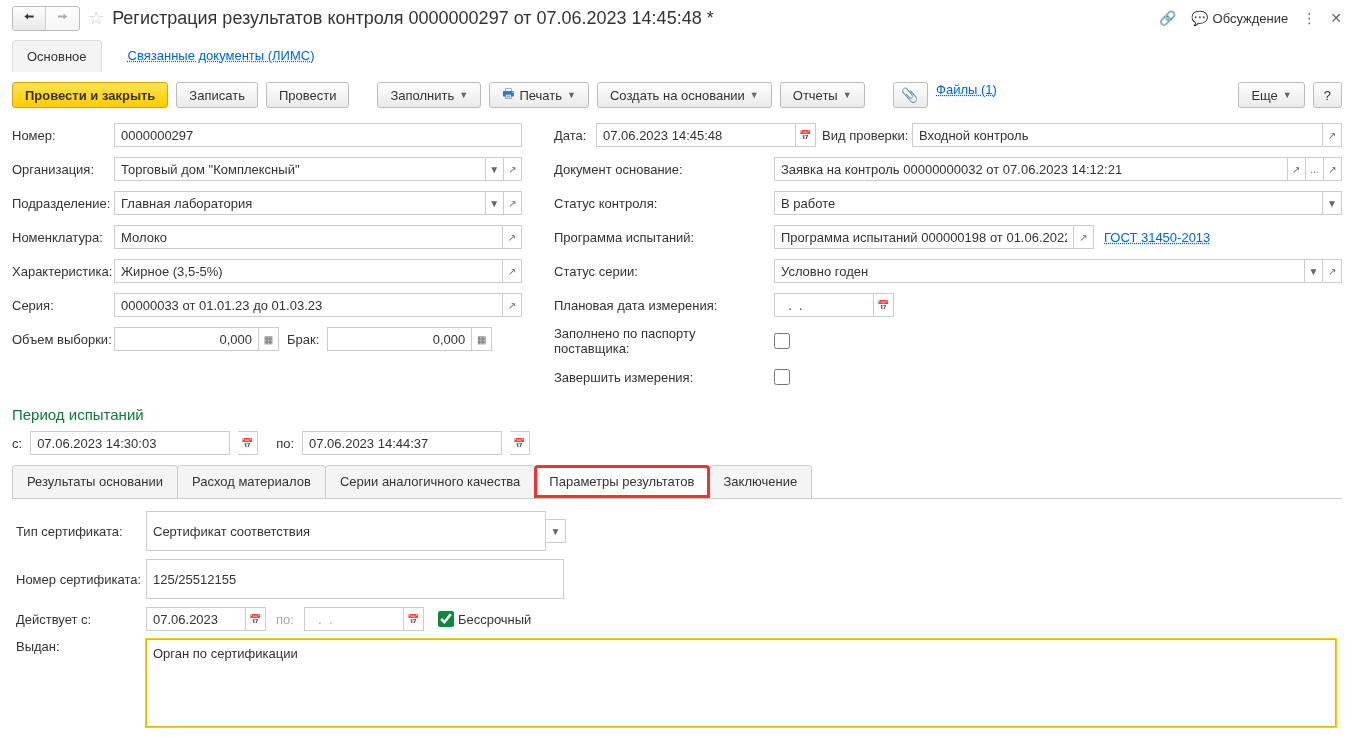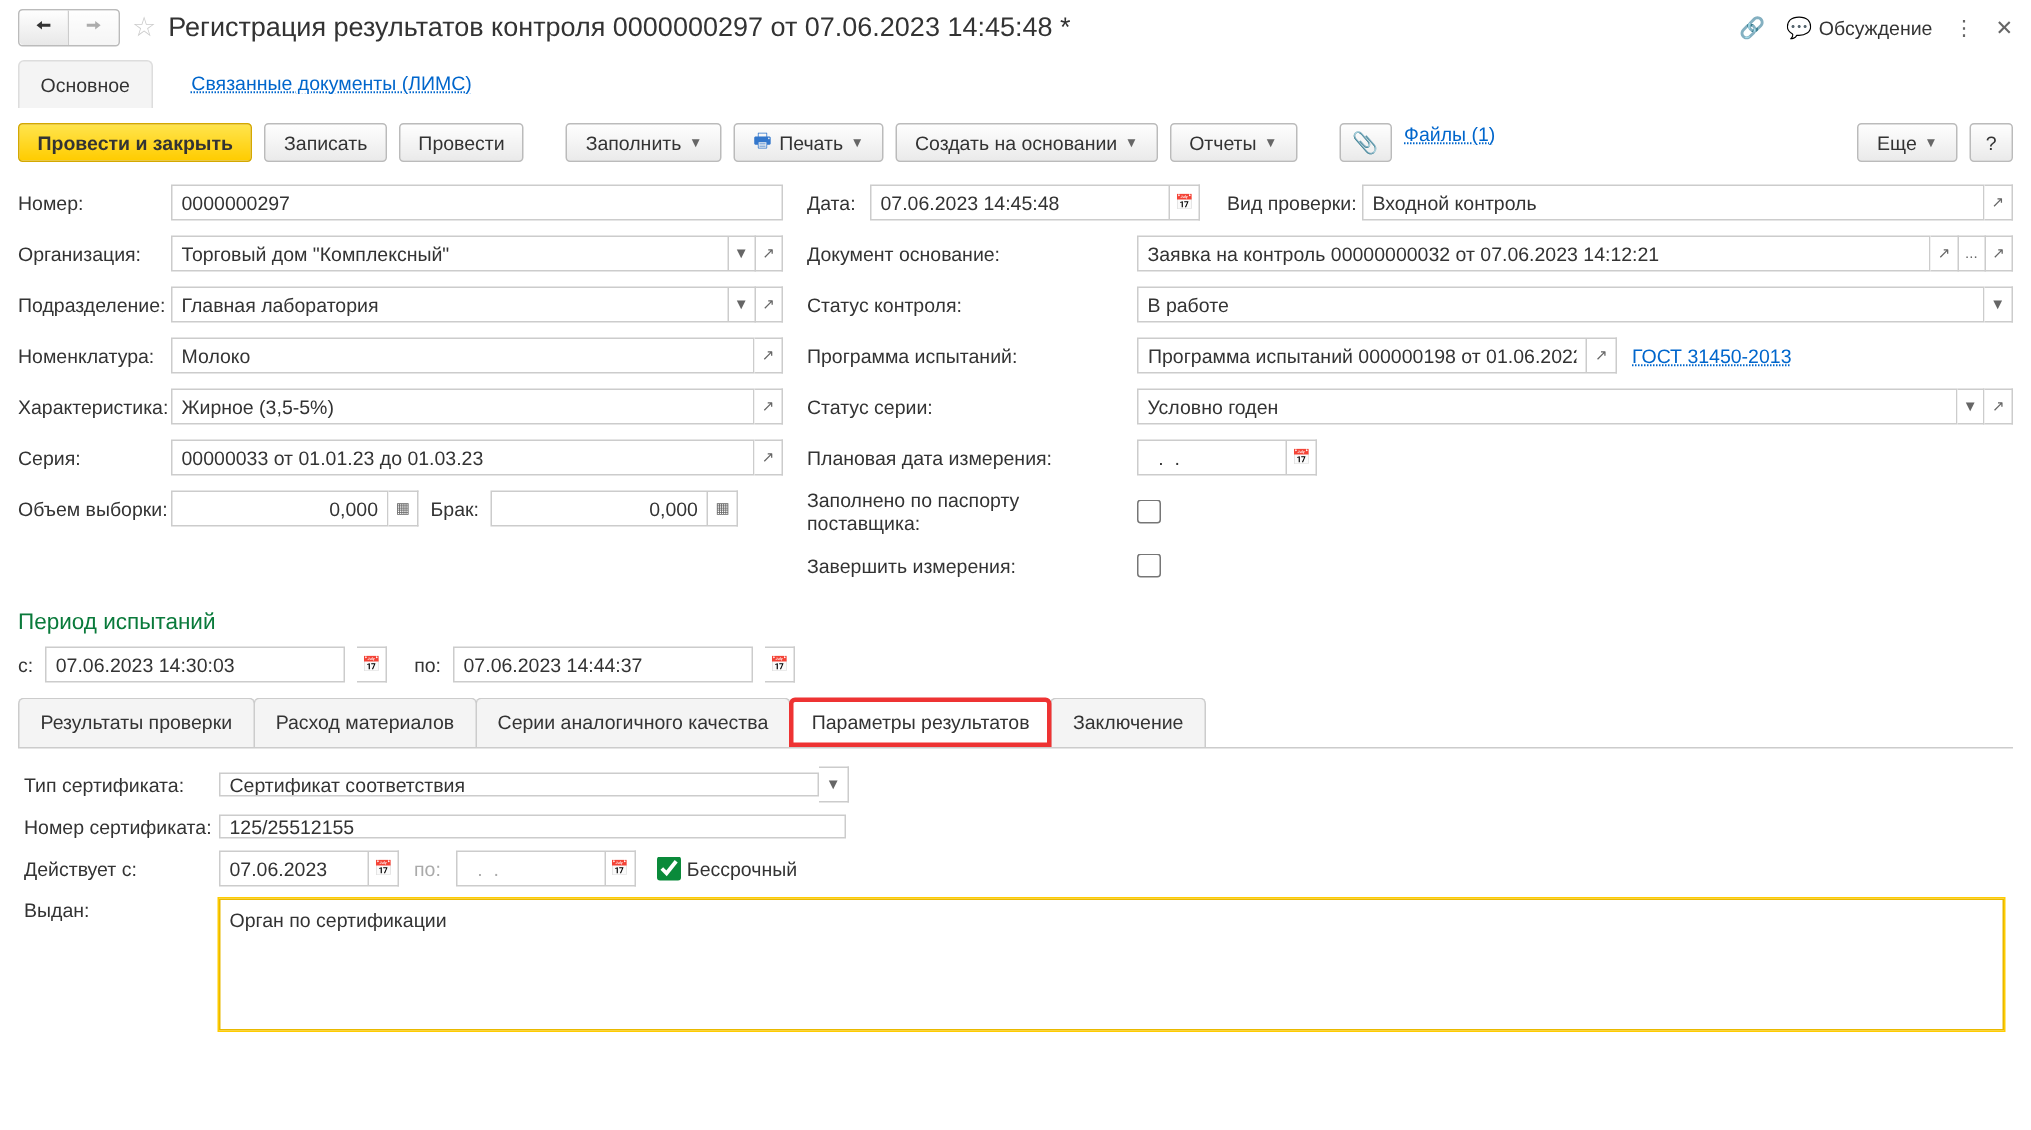--- a/index.html
+++ b/index.html
@@ -15,41 +15,41 @@
 .hdr-icn{color:#666;font-size:14px;cursor:pointer}
 .nav-tabs{display:flex;padding:4px 12px 0;gap:12px}
 .nav-tab{padding:8px 14px;background:#f4f4f4;border:1px solid #ddd;border-bottom:none;border-radius:4px 4px 0 0;cursor:pointer}
 .nav-tab.link{background:none;border:none;color:#0066cc;text-decoration:underline dotted}
 .toolbar{display:flex;align-items:flex-start;padding:10px 12px;gap:8px}
 .btn{height:26px;padding:0 12px;border:1px solid #bbb;border-radius:3px;background:linear-gradient(#fefefe,#eaeaea);cursor:pointer;display:inline-flex;align-items:center;gap:5px}
 .btn-primary{background:linear-gradient(#ffe44d,#ffcc00);border-color:#d4a800;font-weight:bold}
 .btn .caret{font-size:9px;color:#666}
 .filelink{color:#0066cc;text-decoration:underline dotted;cursor:pointer}
 .form{padding:4px 12px}
-.cols{display:flex;gap:16px}
+.cols{display:flex;gap:32px}
 .col{flex:0 0 510px}
 .col2{flex:1}
 .row{display:flex;align-items:center;margin-bottom:8px;min-height:26px}
 .lbl{width:102px;flex-shrink:0}
 .lbl2{width:220px;flex-shrink:0}
 .fld{flex:1;display:flex}
 .inp{height:24px;border:1px solid #ccc;padding:0 6px;background:#fff;width:100%}
 .inp-sm{width:200px}
 .ibtn{width:20px;height:24px;border:1px solid #ccc;border-left:none;background:#fff;display:flex;align-items:center;justify-content:center;cursor:pointer;font-size:10px;color:#666}
 .num{width:145px;text-align:right}
 .section-title{color:#0a7a3b;font-size:15px;margin:8px 0 8px}
 .period{display:flex;align-items:center;gap:8px;margin-bottom:10px}
 .tabs{display:flex;border-bottom:1px solid #ccc}
 .tab{padding:8px 14px;border:1px solid #ccc;border-bottom:none;background:#f4f4f4;margin-right:-1px;cursor:pointer;border-radius:4px 4px 0 0}
 .tab.active{background:#fff;position:relative;z-index:1}
 .tab.hl{border:3px solid #e33;padding:6px 12px}
 .tabpane{padding:12px 4px}
 .tr{display:flex;align-items:center;margin-bottom:8px}
 .tlbl{width:130px}
-.tinp{height:16px;border:1px solid #ccc;padding:0 6px;width:400px}
+.tinp{height:40px;border:1px solid #ccc;padding:0 6px;width:400px}
 .chk{width:16px;height:16px;margin-right:4px;accent-color:#0a8a3a}
 .ta{width:1190px;height:88px;border:1px solid #e8b800;padding:6px;resize:none;outline:1px solid #ffcc00}
 .link2{color:#0066cc;text-decoration:underline dotted;margin-left:10px}
 .spacer{flex:1}
 .print-ic{color:#3377cc;font-size:13px}
 .attach-ic{color:#888;font-size:14px}
 </style>
 </head>
 <body>
 
@@ -161,21 +161,21 @@
         <span style="margin:0 8px">Брак:</span>
         <input class="inp num" value="0,000" style="">
           <div class="ibtn">▦</div>
       </div>
     </div>
     <div class="col2">
       <div class="row">
           <span style="width:42px">Дата:</span>
         <input class="inp inp-sm" value="07.06.2023 14:45:48" style="">
           <div class="ibtn">📅</div>
-        <span style="margin-left:18px;width:90px">Вид проверки:</span>
+        <span style="margin-left:6px;width:90px">Вид проверки:</span>
         <div class="fld">
             <input class="inp" value="Входной контроль" style="">
             <div class="ibtn">↗</div>
           </div>
       </div>
       <div class="row">
           <span class="lbl2">Документ основание:</span>
         <div class="fld">
             <input class="inp" value="Заявка на контроль 00000000032 от 07.06.2023 14:12:21" style="">
             <div class="ibtn">↗</div>
@@ -224,21 +224,21 @@
   <div class="period">
     <span>с:</span>
     <input class="inp inp-sm" value="07.06.2023 14:30:03" style="">
       <div class="ibtn">📅</div>
     <span style="margin-left:10px">по:</span>
     <input class="inp inp-sm" value="07.06.2023 14:44:37" style="">
       <div class="ibtn">📅</div>
   </div>
 
   <div class="tabs">
-    <div class="tab">Результаты проверки</div>
+    <div class="tab">Результаты основании</div>
     <div class="tab">Расход материалов</div>
     <div class="tab">Серии аналогичного качества</div>
     <div class="tab active hl">Параметры результатов</div>
     <div class="tab">Заключение</div>
   </div>
 
   <div class="tabpane">
     <div class="tr">
         <span class="tlbl">Тип сертификата:</span>
       <input class="tinp" value="Сертификат соответствия" style="">

